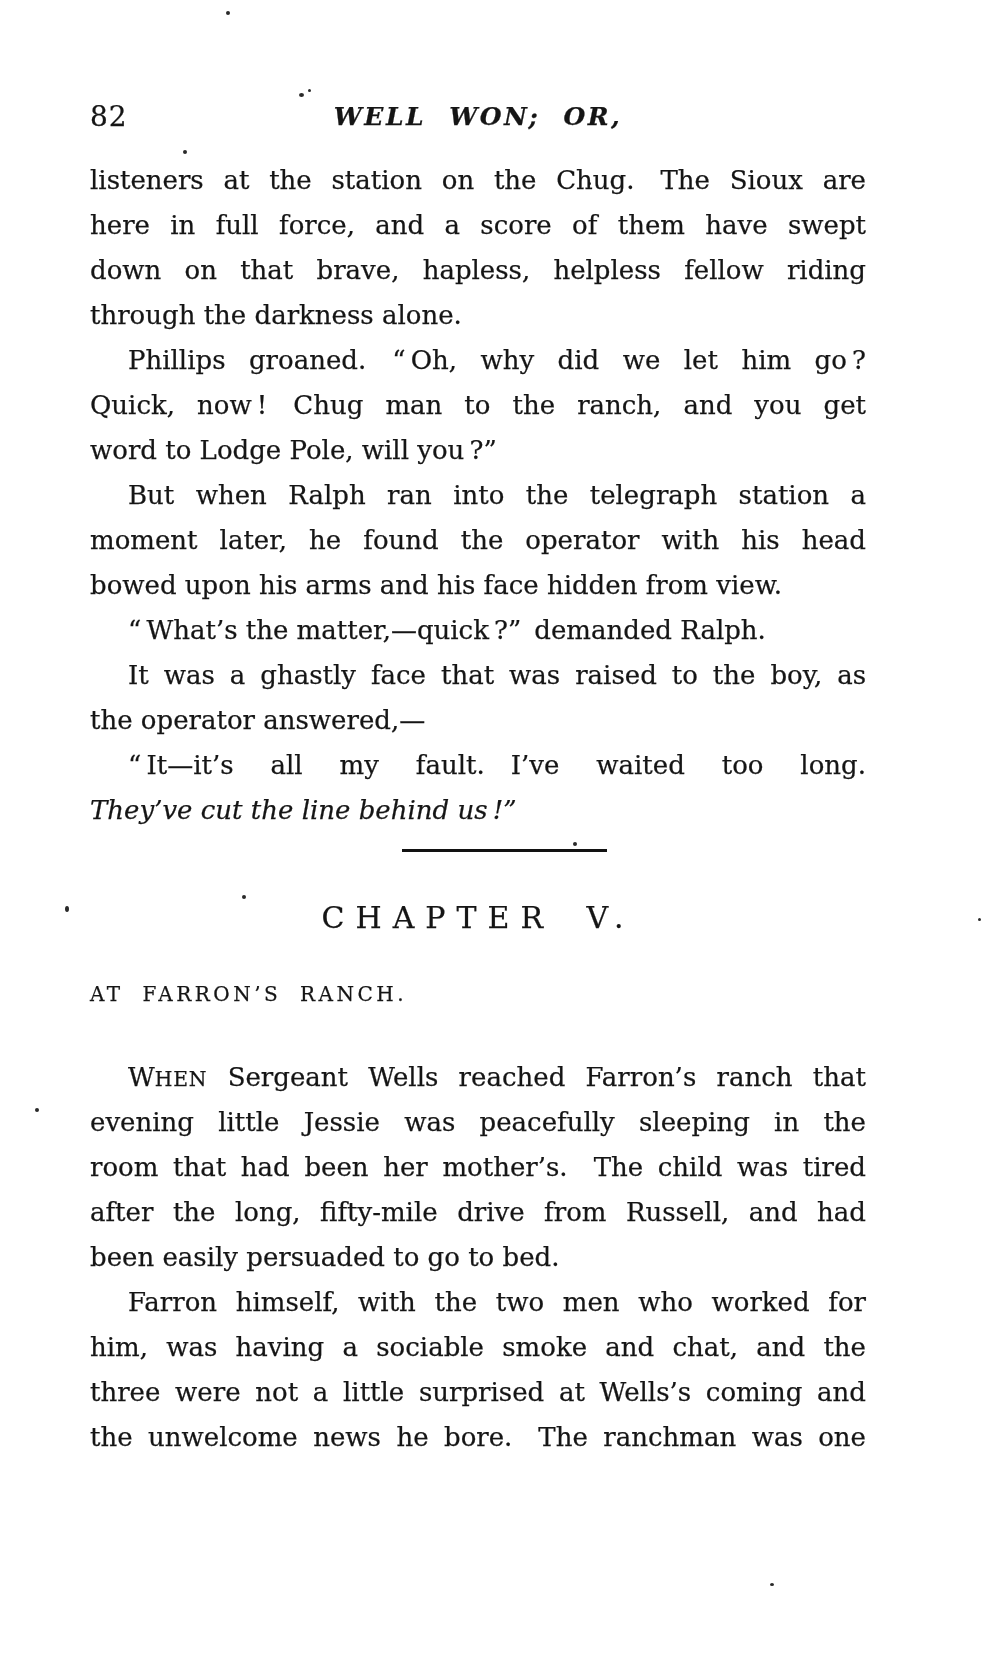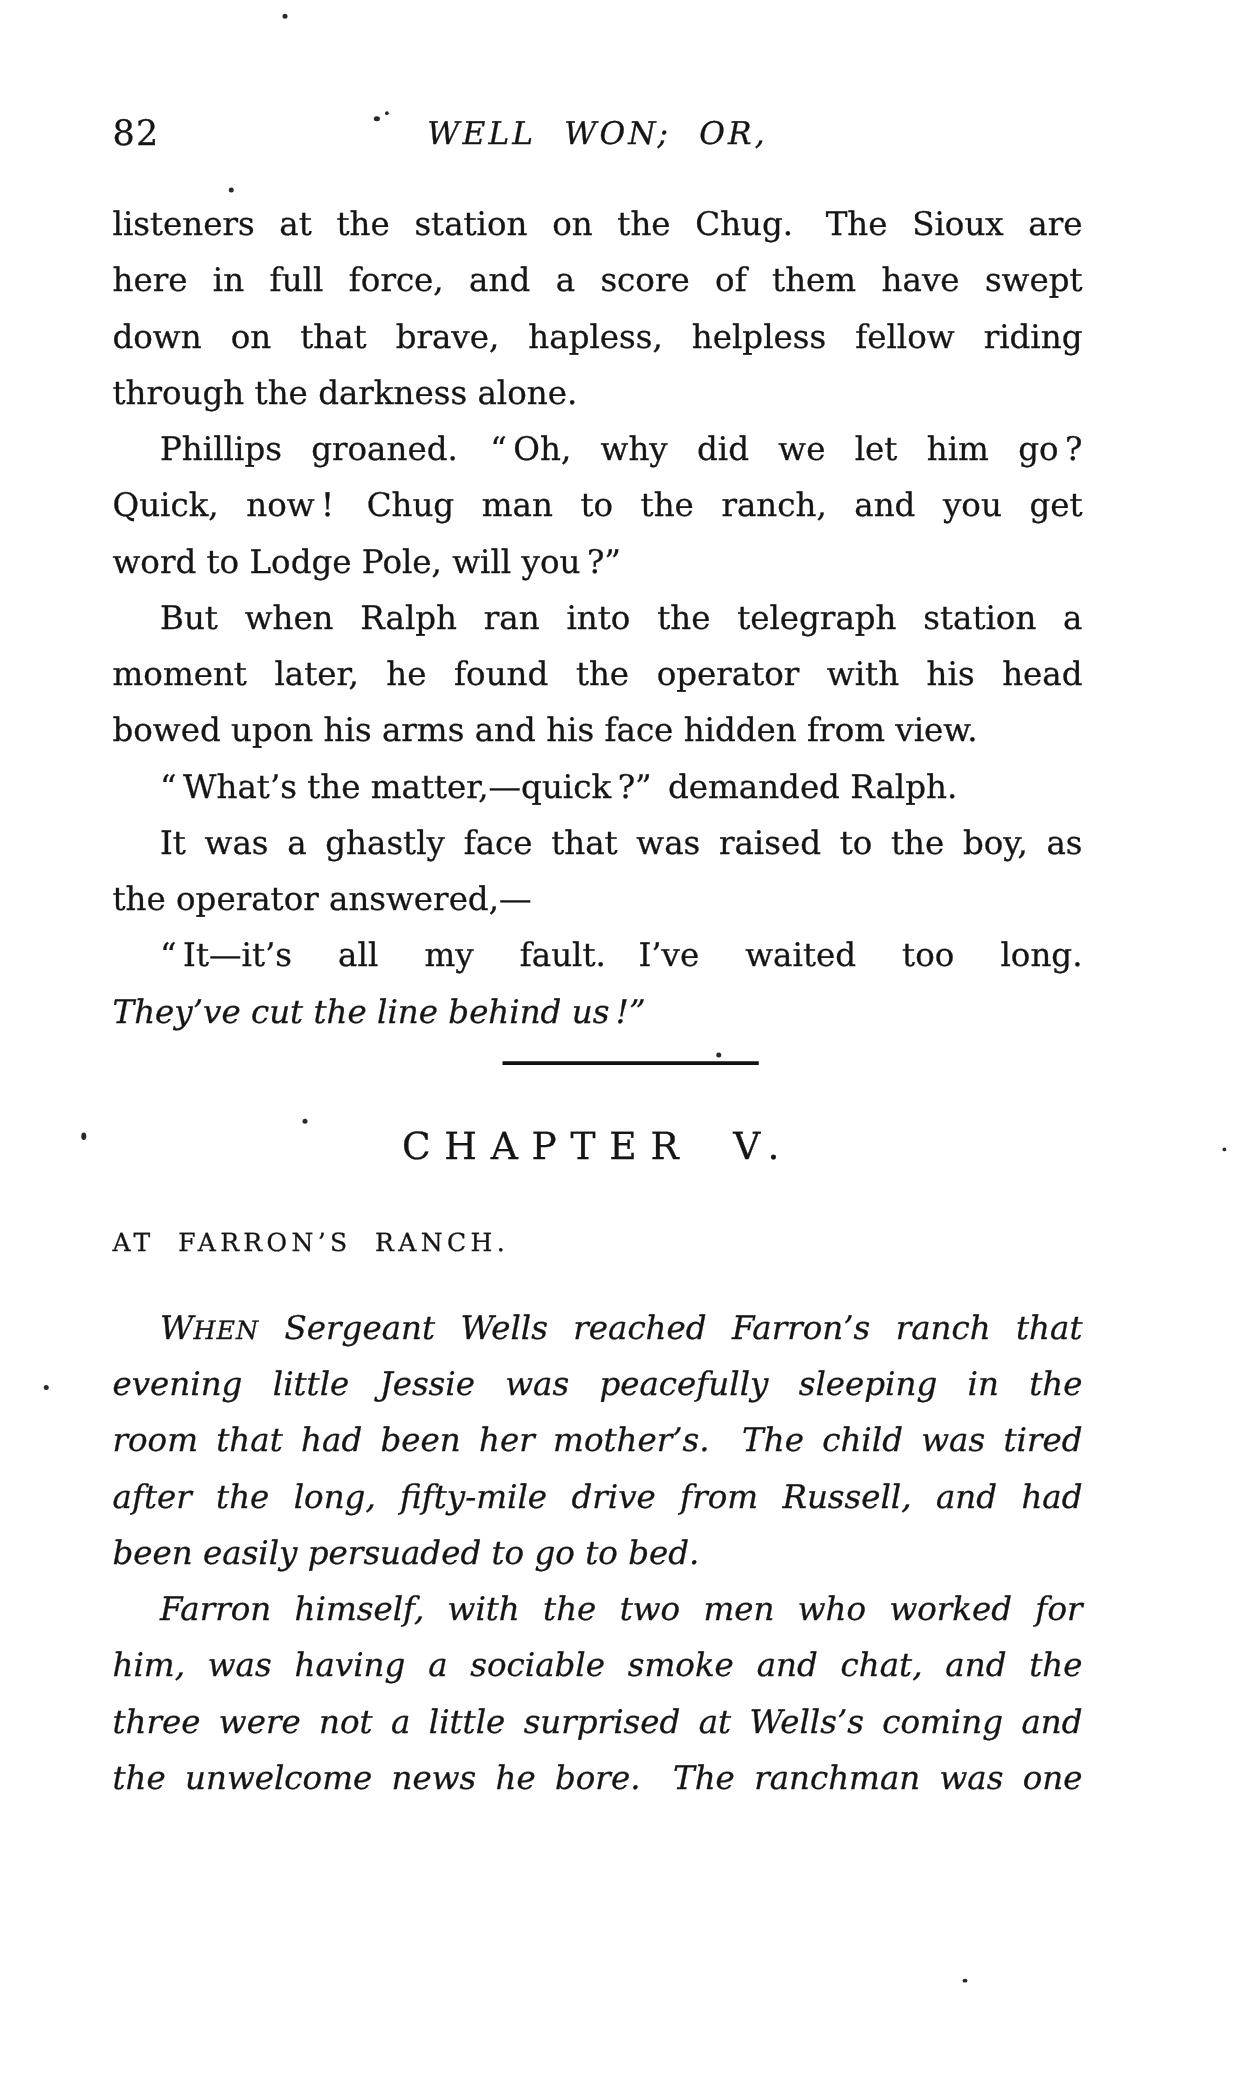--- a/index.html
+++ b/index.html
@@ -16,39 +16,40 @@
   }
   .content {
     position: absolute;
     left: 90px;
     top: 0;
     width: 776px;
   }
   
   .header {
     position: absolute;
-    top: 88px;
+    top: 98px;
     left: 0;
     width: 100%;
     height: 36px;
   }
   .page-number {
     position: absolute;
     left: 0;
     top: 2px;
     font-size: 28px;
     letter-spacing: 1px;
   }
   .running-title {
     text-align: center;
     font-style: italic;
     font-size: 25px;
     letter-spacing: 2.5px;
     word-spacing: 12px;
     padding-top: 4px;
+    font-weight: bold;
   }
   
   .text-block {
     position: absolute;
     top: 158px;
     left: 0;
     width: 776px;
     font-size: 26px;
   }
   .section-block {
@@ -84,21 +85,21 @@
     word-spacing: 12px;
   }
   .chapter-subheading {
     margin-top: 40px;
     text-align: left;
     font-size: 20px;
     line-height: 30px;
     letter-spacing: 3.5px;
     word-spacing: 9px;
   }
-  .section-wrap { margin-top: 32px; font-style: italic; }
+  .section-wrap { margin-top: 46px; }
   
   .speck {
     position: absolute;
     background: #2a2a2a;
     border-radius: 50%;
   }
 </style>
 </head>
 <body>
 

